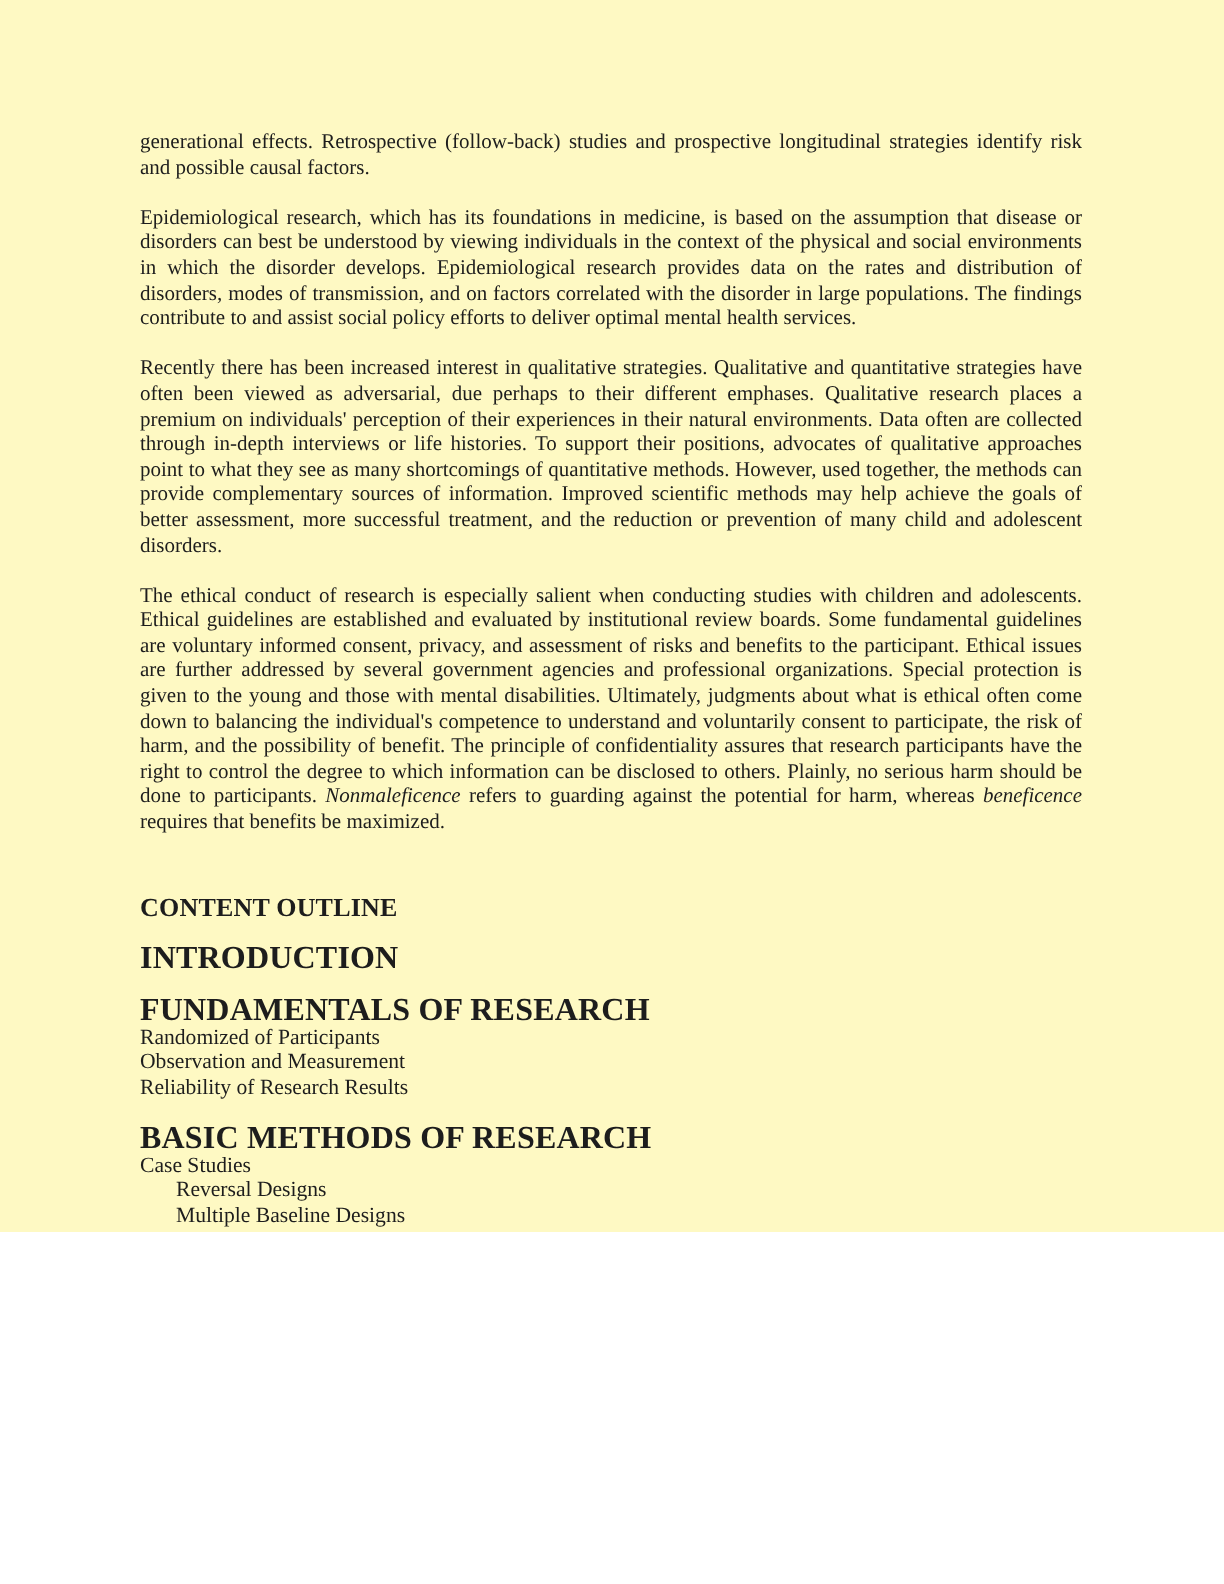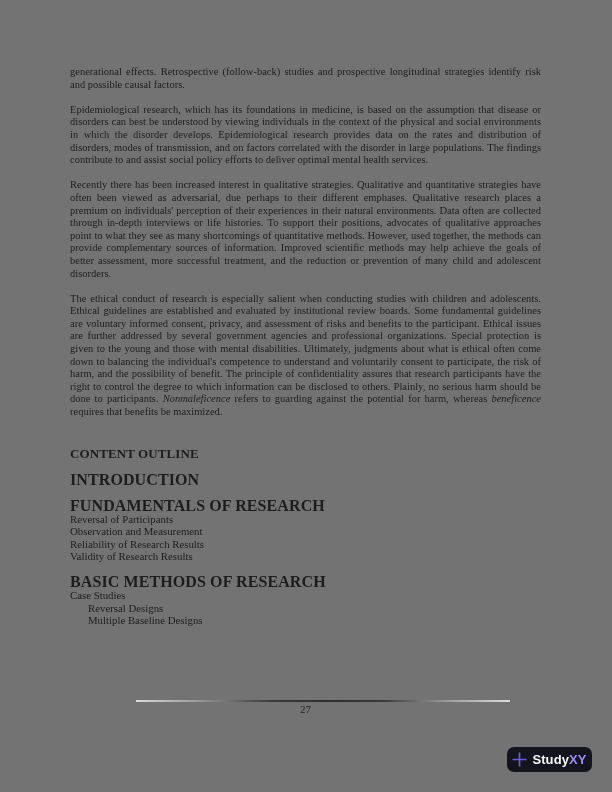--- a/index.html
+++ b/index.html
@@ -4,22 +4,22 @@
 <style>
   :root{
     --ink:#1d1d1d;
     --badge-bg:#14141f;
     --accent:#6a5cd8;
     --accent-light:#9d8bf7;
   }
   html,body{margin:0;padding:0;background:#ffffff;}
   .page{
     position:relative;
-    width:612px;height:792px;
-    background:#737373;
+    width:612px;height:616px;
+    background:#fef9c3;
     overflow:hidden;
     font-family:"Liberation Serif", serif;
     color:var(--ink);
   }
   .content{
     position:absolute;
     left:70px;top:66px;width:471px;
     font-size:10.5px;
     line-height:12.6px;
     text-align:justify;
@@ -97,24 +97,23 @@
       </div>
 
     <h2 class="outline-title">CONTENT OUTLINE</h2>
 
     <div id="outline-sections">
         <div class="outline-section">
           <div class="outline-heading">INTRODUCTION</div>
         </div>
         <div class="outline-section">
           <div class="outline-heading">FUNDAMENTALS OF RESEARCH</div>
-          <div class="outline-item">Reversal of Participants</div>
+          <div class="outline-item">Randomized of Participants</div>
           <div class="outline-item">Observation and Measurement</div>
           <div class="outline-item">Reliability of Research Results</div>
-          <div class="outline-item">Validity of Research Results</div>
         </div>
         <div class="outline-section">
           <div class="outline-heading">BASIC METHODS OF RESEARCH</div>
           <div class="outline-item">Case Studies</div>
           <div class="outline-item indent">Reversal Designs</div>
           <div class="outline-item indent">Multiple Baseline Designs</div>
         </div>
       </div>
   </div>
 

